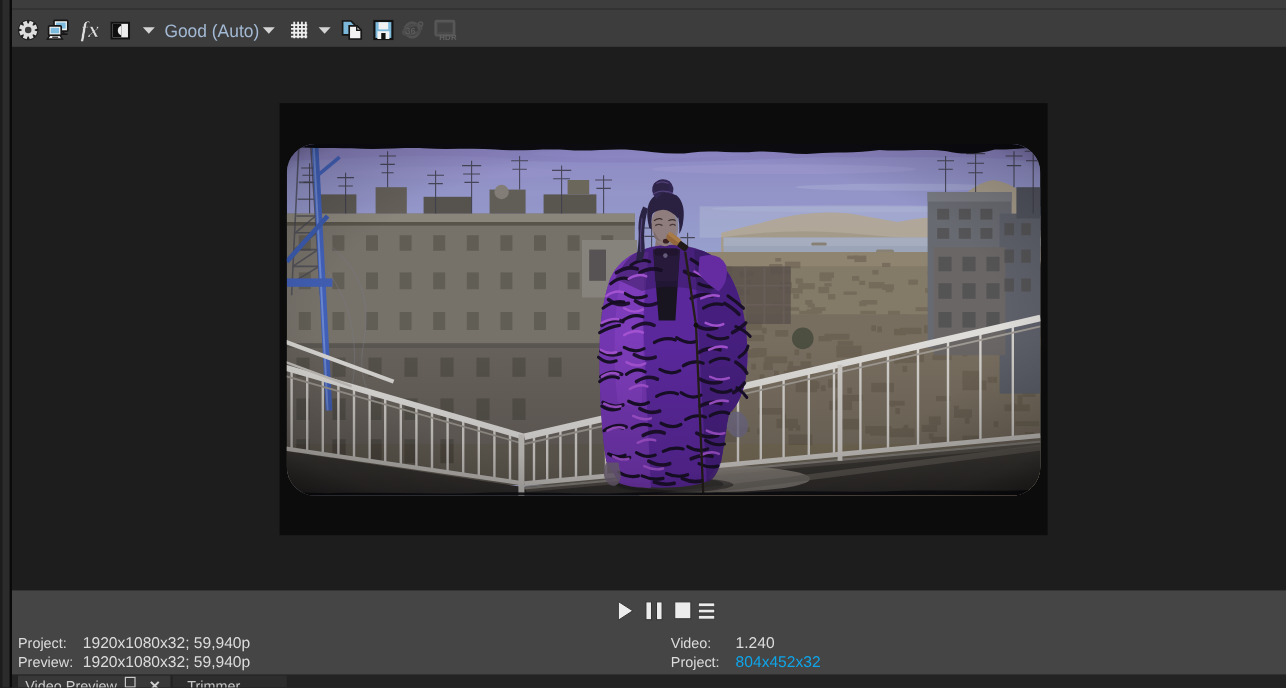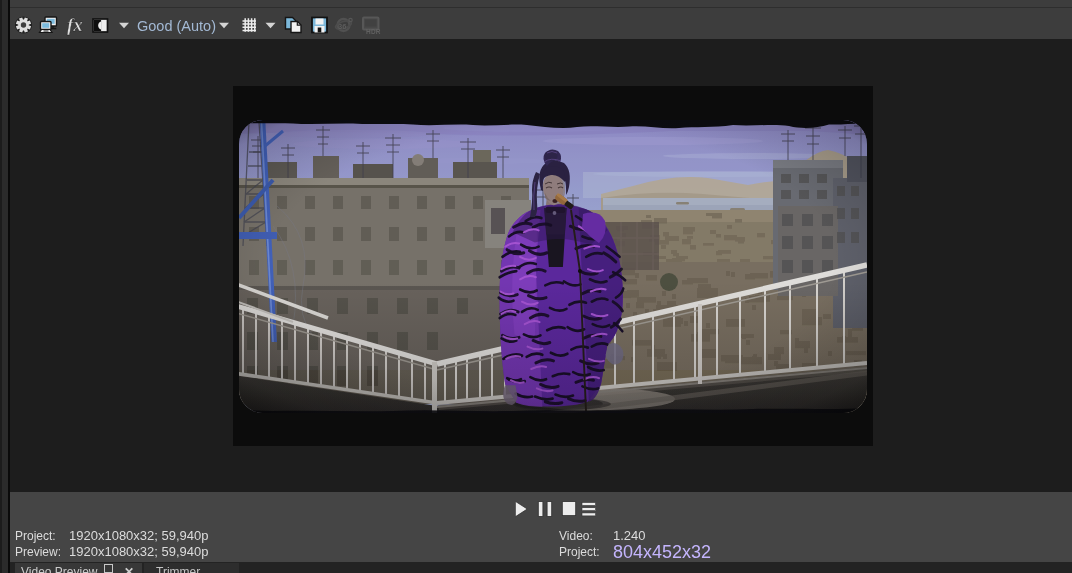--- a/index.html
+++ b/index.html
@@ -645,21 +645,21 @@
   </g>
 </svg>
 
 <div class="abs st" style="left:15px;top:530px;">Project:</div>
 <div class="abs st" style="left:69px;top:530px;font-size:13px;">1920x1080x32; 59,940p</div>
 <div class="abs st" style="left:15px;top:546px;">Preview:</div>
 <div class="abs st" style="left:69px;top:546px;font-size:13px;">1920x1080x32; 59,940p</div>
 <div class="abs st" style="left:559px;top:530px;">Video:</div>
 <div class="abs st" style="left:613px;top:530px;font-size:13px;">1.240</div>
 <div class="abs st" style="left:559px;top:546px;">Project:</div>
-<div class="abs st" style="left:613px;top:546px;font-size:18px;color:#c4b5fd;">804x452x32</div>
+<div class="abs st" style="left:613px;top:546px;font-size:13px;color:#0ea5e9;">804x452x32</div>
 
 <div class="abs" style="left:10px;top:562px;width:1062px;height:11px;background:#232323;"></div>
 <div class="abs" style="left:15px;top:563px;width:127px;height:10px;background:#383838;"></div>
 <div class="abs" style="left:144px;top:563px;width:95px;height:10px;background:#2d2d2d;"></div>
 <div class="abs" style="left:21px;top:565px;font-size:12px;color:#cccccc;">Video Preview</div>
 <div class="abs" style="left:104px;top:564px;width:9px;height:9px;border:1.5px solid #c8c8c8;box-sizing:border-box;"></div>
 <div class="abs" style="left:124px;top:565px;font-size:12px;color:#d0d0d0;font-weight:bold;">✕</div>
 <div class="abs" style="left:156px;top:565px;font-size:12px;color:#c4c4c4;">Trimmer</div>
 
 </body></html>

